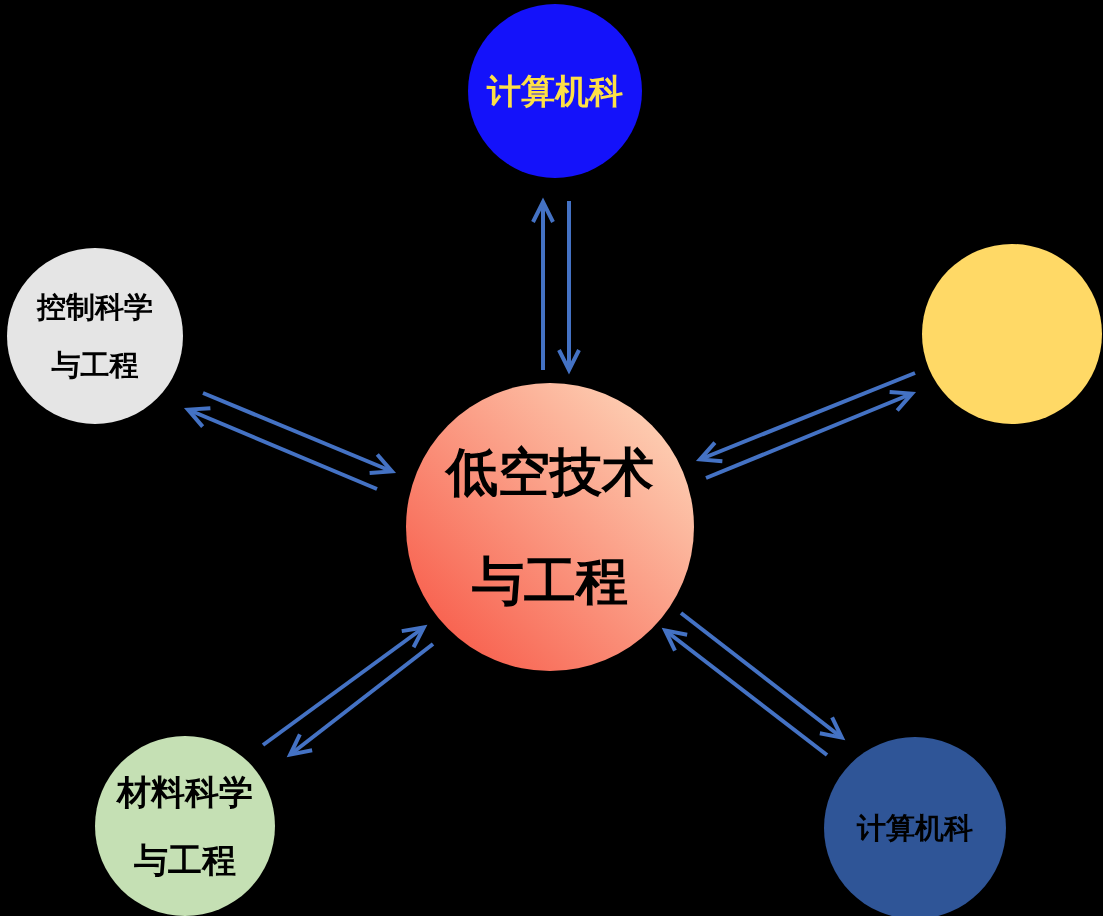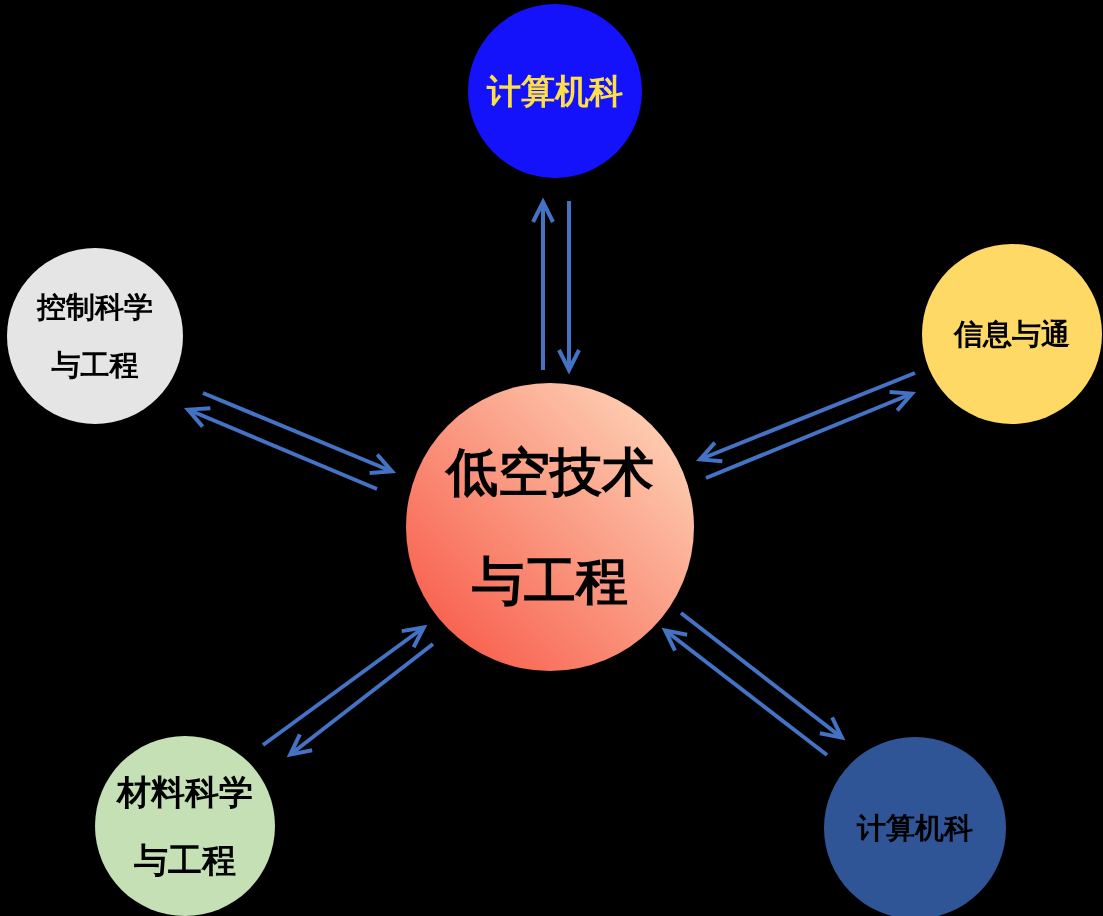--- a/index.html
+++ b/index.html
@@ -76,21 +76,20 @@
   <div class="node" id="node-computer" style="left: 468px; top: 4px; width: 174px; height: 174px; color: #fde047; font-size: 34px; background: rgb(20, 18, 250);">
     <span class="line">计算机科</span>
   </div>
 
   <div class="node" id="node-control" style="left: 7px; top: 248px; width: 176px; height: 176px; color: rgb(0, 0, 0); font-size: 29px; background: #e5e5e5;">
     <span class="line">控制科学</span>
     <span class="line">与工程</span>
   </div>
 
   <div class="node" id="node-information" style="left: 922px; top: 244px; width: 180px; height: 180px; color: rgb(0, 0, 0); font-size: 29px; background: rgb(255, 217, 102);">
-    <span class="line">信息与通</span>
   </div>
 
   <div class="node" id="node-materials" style="left: 95px; top: 736px; width: 180px; height: 180px; color: rgb(0, 0, 0); font-size: 34px; background: rgb(197, 224, 180);">
     <span class="line">材料科学</span>
     <span class="line">与工程</span>
   </div>
 
   <div class="node" id="node-mechanical" style="left: 824px; top: 737px; width: 182px; height: 182px; color: rgb(0, 0, 0); font-size: 29px; background: rgb(47, 85, 151);">
     <span class="line">计算机科</span>
 

